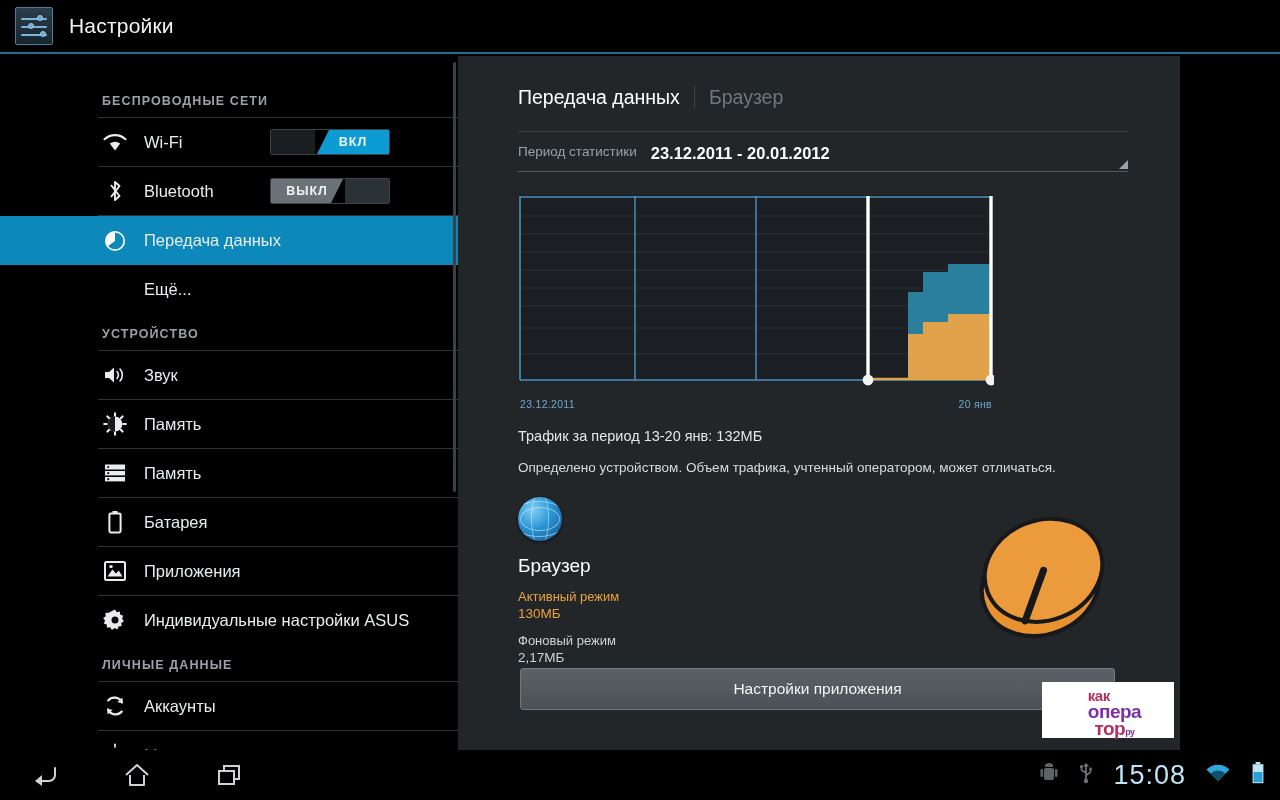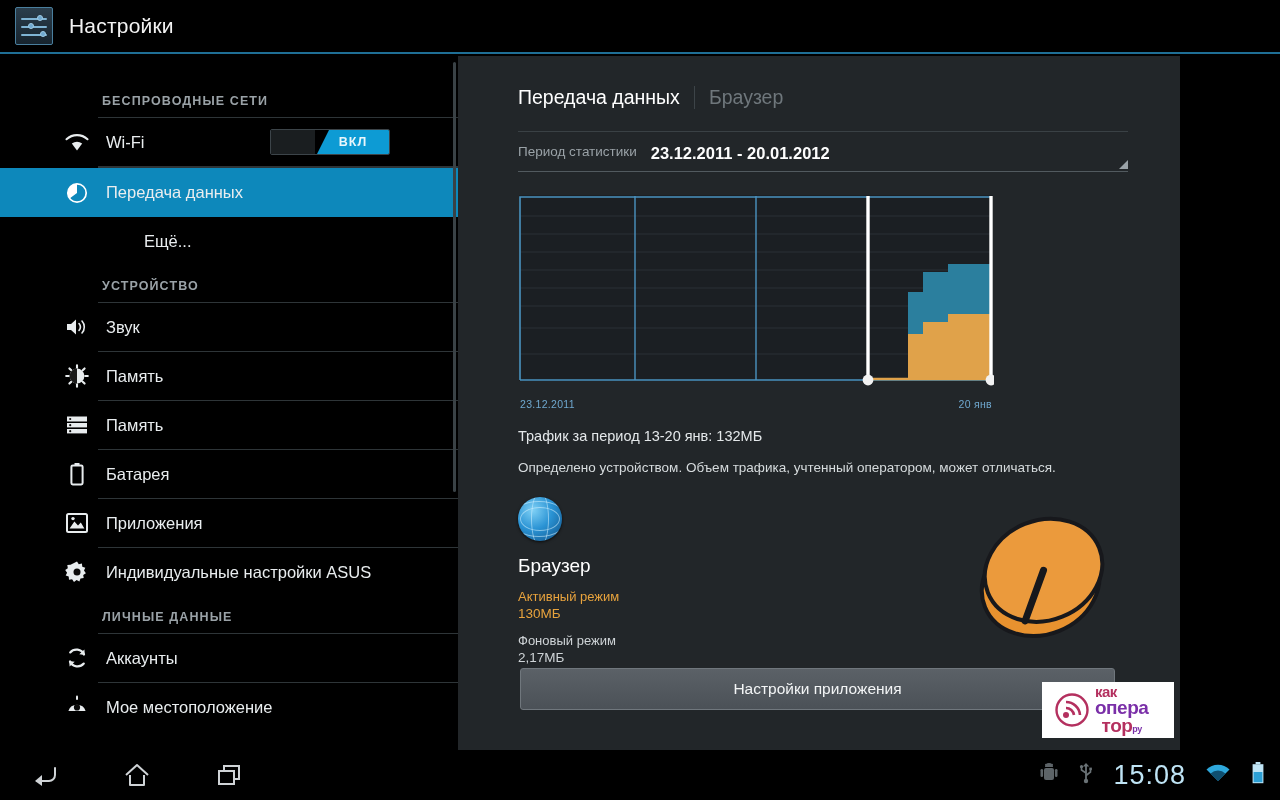--- a/index.html
+++ b/index.html
@@ -44,21 +44,21 @@
   .side-group-label {
     color: #9aa2a7; font-size: 12.5px; font-weight: bold;
     letter-spacing: 1.1px; padding: 0 0 9px 102px;
     text-transform: uppercase;
   }
   .side-sep {
     height: 1px; background: #2e3538; margin-left: 98px; margin-right: 0;
   }
   .side-item {
     height: 48px; display: flex; align-items: center;
-    padding-left: 60px; position: relative;
+    padding-left: 98px; position: relative;
   }
   .side-item.selected { background: #0d88bb; height: 49px; }
   .side-item .ic {
     width: 34px; height: 28px; display: flex; align-items: center; justify-content: center;
     flex: 0 0 34px; color: #e8ecee;
   }
   .side-item .lbl {
     color: #e9edef; font-size: 16.5px; margin-left: 12px; white-space: nowrap;
   }
   .side-item.sub { padding-left: 144px; }
@@ -152,21 +152,21 @@
     background: linear-gradient(180deg,#5b6167 0%,#4b5157 100%);
     border: 1px solid #70777d; border-radius: 3px;
     color: #f3f5f6; font-size: 15.5px;
     display: flex; align-items: center; justify-content: center;
     font-family: inherit;
   }
 
   
   #watermark {
     position: absolute; right: 6px; bottom: 12px; width: 132px; height: 56px;
-    background: #ffffff; display: flex; align-items: center; padding-left: 13px; gap: 6px;
+    background: #ffffff; display: flex; align-items: center; padding-left: 13px; gap: 6px; flex-direction: column;
   }
   #watermark .wm-text { line-height: 0.93; }
   #watermark .wm-text span { display: block; font-weight: bold; letter-spacing: -.5px; }
   .wm1 { color: #b4305f; font-size: 15px; }
   .wm2 { color: #7a2fa8; font-size: 19px; }
   .wm3 { color: #b4305f; font-size: 19px; text-align: center; }
   .wm3 sub { font-size: 9px; color: #7a2fa8; vertical-align: baseline; }
 
   
   #sysbar {
@@ -211,20 +211,32 @@
         </svg>
       </span>
       <span class="lbl">Wi-Fi</span>
       <span class="toggle">
         <span class="on-left"></span>
         <span class="on-right">ВКЛ</span>
       </span>
     </div>
     <div class="side-sep"></div>
 
+    <div class="side-item">
+      <span class="ic">
+        <svg width="20" height="24" viewBox="0 0 20 24">
+          <path d="M6 6 L14.5 17 L10 21 V3 L14.5 7 L6 18" stroke="#e8ecee" stroke-width="1.9" fill="none" stroke-linejoin="round"></path>
+        </svg>
+      </span>
+      <span class="lbl">Bluetooth</span>
+      <span class="toggle">
+        <span class="off-left">ВЫКЛ</span>
+        <span class="off-right"></span>
+      </span>
+    </div>
     <div class="side-sep"></div>
 
     <div class="side-item selected">
       <span class="ic">
         <svg width="22" height="22" viewBox="0 0 22 22">
           <circle cx="11" cy="11" r="9.2" fill="none" stroke="#ffffff" stroke-width="1.7"></circle>
           <path d="M11 11 L11 1.8 A9.2 9.2 0 0 0 3.6 16.4 Z" fill="#ffffff"></path>
         </svg>
       </span>
       <span class="lbl">Передача данных</span>

